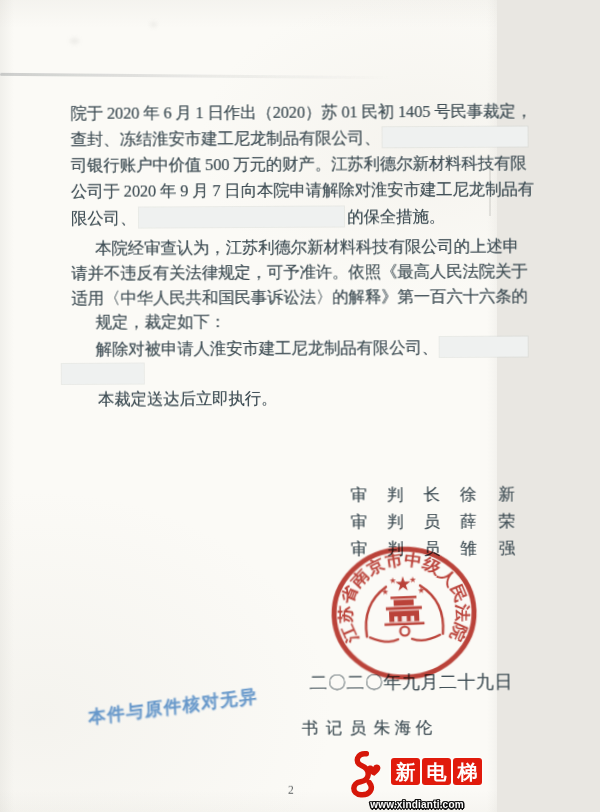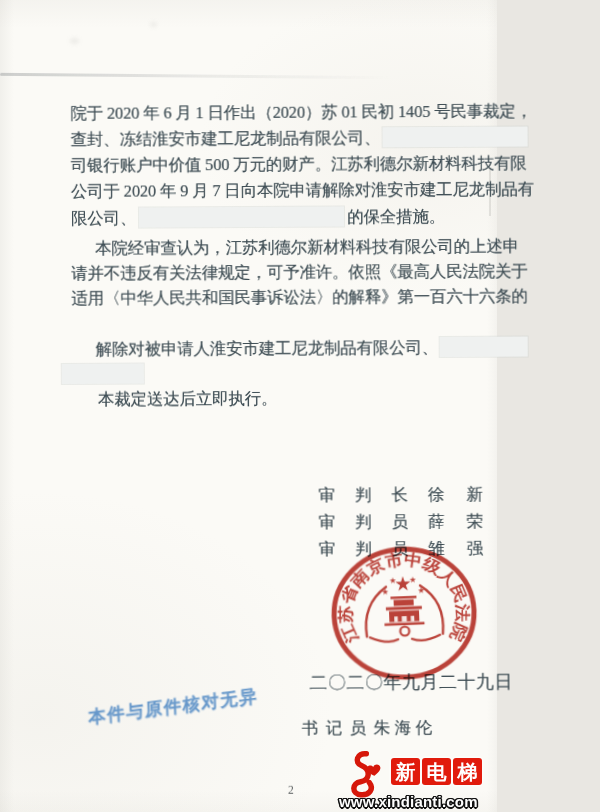--- a/index.html
+++ b/index.html
@@ -43,21 +43,21 @@
   .redact{
     display:inline-block;background:#eff1f0;height:20px;vertical-align:-4px;
     outline:1px solid rgba(200,205,203,.35);
   }
   .rw145{width:145px;margin-left:2px}.rw205{width:205px;margin:0 3px}
   .rw88{width:88px;margin-left:2px}.rw82{width:82px;margin-right:4px}
 
   
   .judge{position:absolute;left:318px;font-size:16.5px;white-space:nowrap;text-shadow:0 0 .6px rgba(62,77,84,.55);}
   .j1{top:468px}.j2{top:495px}.j3{top:522px}
-  .judge .role{letter-spacing:20px;}
+  .judge .role{letter-spacing:20px;margin-left:32px;}
   .judge .name{letter-spacing:22px;}
 
   .date-line{position:absolute;left:308px;top:653px;font-size:18px;letter-spacing:.5px;white-space:nowrap;text-shadow:0 0 .6px rgba(62,77,84,.5);}
   .clerk-line{position:absolute;left:300px;top:701px;font-size:16.5px;white-space:nowrap;text-shadow:0 0 .6px rgba(62,77,84,.55);}
   .clerk-line .role{letter-spacing:7.5px;text-align:right;}
   .clerk-line .name{letter-spacing:4.5px;}
 
   
   .seal{position:absolute;left:328px;top:544px;width:150px;height:140px;
         mix-blend-mode:multiply;opacity:.93;transform:rotate(-2deg);}
@@ -77,23 +77,23 @@
   .wm-icon{position:absolute;left:6px;top:0px;transform:rotate(-8deg);}
   .wm-blocks{position:absolute;left:52px;top:10px;display:flex;}
   .wm-block{
     width:29px;height:27px;margin-right:2px;border-radius:3px;background:#e11b0c;
     box-shadow:0 0 0 1.5px #fdfdfb;
     display:flex;align-items:center;justify-content:center;
     color:#fff;font-family:"Liberation Sans","DejaVu Sans",sans-serif;
     font-weight:bold;font-size:20px;line-height:1;
   }
   .wm-url{
-    position:absolute;left:0;bottom:0;width:156px;text-align:left;
+    position:absolute;left:0;bottom:0;width:156px;text-align:center;
     font-family:"Liberation Sans","DejaVu Sans",sans-serif;
-    font-weight:bold;font-size:15px;letter-spacing:.2px;color:#fff;
+    font-weight:bold;font-size:10px;letter-spacing:.2px;color:#fff;
     text-shadow:-1.5px 0 #111,1.5px 0 #111,0 -1.5px #111,0 1.5px #111,
                 -1px -1px #111,1px 1px #111,-1px 1px #111,1px -1px #111;
     white-space:nowrap;
   }
 </style>
 </head>
 <body>
 
 <div class="paper">
   <div class="crease"></div>
@@ -104,20 +104,21 @@
   <div class="doc">
     <p class="line l1">院于 2020 年 6 月 1 日作出（2020）苏 01 民初 1405 号民事裁定，</p>
     <p class="line l2"><span>查封、冻结淮安市建工尼龙制品有限公司、</span><span class="redact rw145"></span></p>
     <p class="line l3">司银行账户中价值 500 万元的财产。江苏利德尔新材料科技有限</p>
     <p class="line l4">公司于 2020 年 9 月 7 日向本院申请解除对淮安市建工尼龙制品有</p>
     <p class="line l5"><span>限公司、</span><span class="redact rw205"></span><span>的保全措施。</span></p>
 
     <p class="line l6">本院经审查认为，江苏利德尔新材料科技有限公司的上述申</p>
     <p class="line l7">请并不违反有关法律规定，可予准许。依照《最高人民法院关于</p>
     <p class="line l8">适用〈中华人民共和国民事诉讼法〉的解释》第一百六十六条的</p>
+    <p class="line l9">规定，裁定如下：</p>
 
     <p class="line l10"><span>解除对被申请人淮安市建工尼龙制品有限公司、</span><span class="redact rw88"></span></p>
     <p class="line l11"><span class="redact rw82"></span></p>
     <p class="line l12">本裁定送达后立即执行。</p>
 
     <p class="judge j1"><span class="role">审判长</span><span class="name">徐新</span></p>
     <p class="judge j2"><span class="role">审判员</span><span class="name">薛荣</span></p>
     <p class="judge j3"><span class="role">审判员</span><span class="name">雏强</span></p>
 
     <p class="date-line">二〇二〇年九月二十九日</p>

